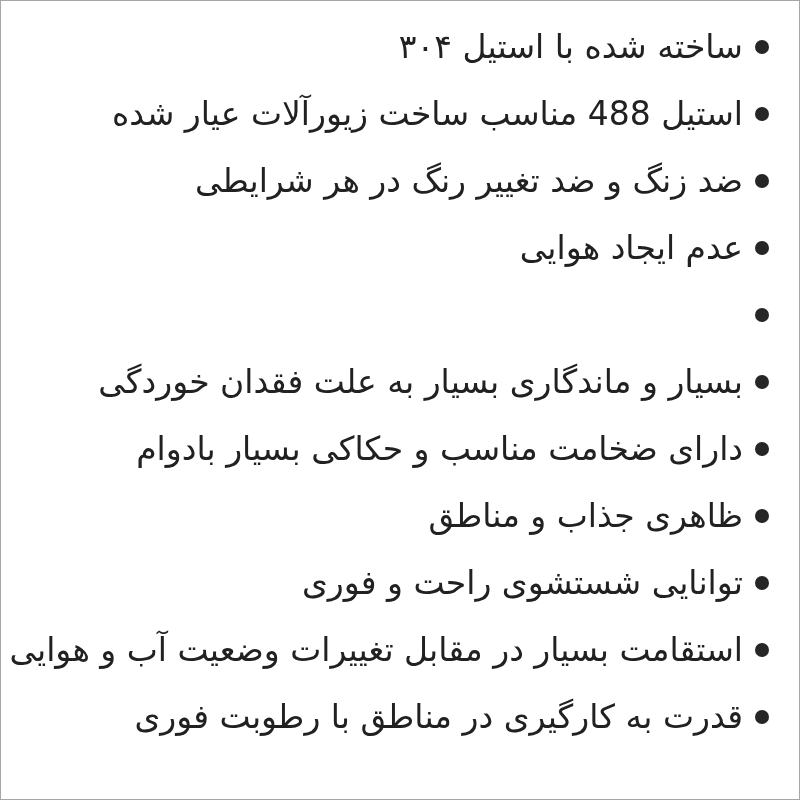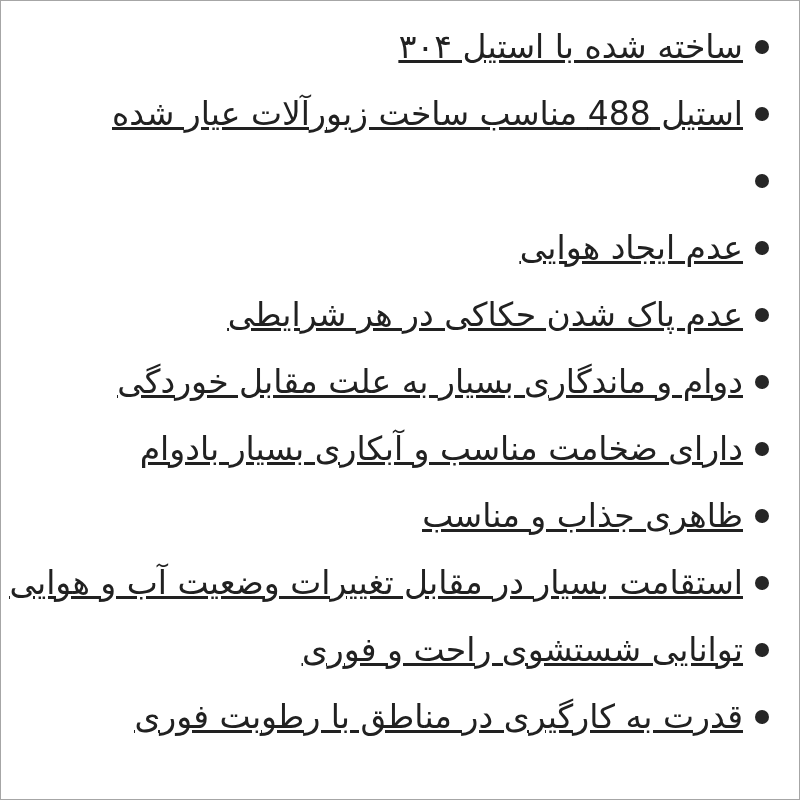--- a/index.html
+++ b/index.html
@@ -1,21 +1,21 @@
 <!DOCTYPE html>
 <html lang="fa" dir="rtl" style="--bg: #ffffff; --border: #a6a6a6; --text: #212121; --bullet: #262626;"><head>
 <meta charset="utf-8">
 <style>
   :root{
     --bg:#ffffff;
     --border:#a6a6a6;
     --text:#212121;
     --bullet:#262626;
   }
-  *{margin:0;padding:0;box-sizing:border-box;text-decoration:underline;}
+  *{margin:0;padding:0;box-sizing:border-box;}
   html,body{background:#fff;}
   .page{
     width:800px;
     height:800px;
     background:var(--bg);
     border:1px solid var(--border);
     direction:rtl;
     overflow:hidden;
     font-family:"DejaVu Sans", sans-serif;
     color:var(--text);
@@ -58,47 +58,47 @@
     <li class="feature-item">
       <span class="bullet"></span>
       <span class="item-text">ساخته شده با استیل ۳۰۴</span>
     </li>
     <li class="feature-item">
       <span class="bullet"></span>
       <span class="item-text">استیل 488 مناسب ساخت زیورآلات عیار شده</span>
     </li>
     <li class="feature-item">
       <span class="bullet"></span>
+      <span class="item-text">ضد زنگ و ضد تغییر رنگ در هر شرایطی</span>
     </li>
     <li class="feature-item">
       <span class="bullet"></span>
       <span class="item-text">عدم ایجاد هوایی</span>
     </li>
     <li class="feature-item">
       <span class="bullet"></span>
-      <span class="item-text">عدم پاک شدن حکاکی در هر شرایطی</span>
     </li>
     <li class="feature-item">
       <span class="bullet"></span>
-      <span class="item-text">دوام و ماندگاری بسیار به علت مقابل خوردگی</span>
+      <span class="item-text">بسیار و ماندگاری بسیار به علت فقدان خوردگی</span>
     </li>
     <li class="feature-item">
       <span class="bullet"></span>
-      <span class="item-text">دارای ضخامت مناسب و آبکاری بسیار بادوام</span>
+      <span class="item-text">دارای ضخامت مناسب و حکاکی بسیار بادوام</span>
     </li>
     <li class="feature-item">
       <span class="bullet"></span>
-      <span class="item-text">ظاهری جذاب و مناسب</span>
+      <span class="item-text">ظاهری جذاب و مناطق</span>
+    </li>
+    <li class="feature-item">
+      <span class="bullet"></span>
+      <span class="item-text">توانایی شستشوی راحت و فوری</span>
     </li>
     <li class="feature-item">
       <span class="bullet"></span>
       <span class="item-text">استقامت بسیار در مقابل تغییرات وضعیت آب و هوایی</span>
-    </li>
-    <li class="feature-item">
-      <span class="bullet"></span>
-      <span class="item-text">توانایی شستشوی راحت و فوری</span>
     </li>
     <li class="feature-item">
       <span class="bullet"></span>
       <span class="item-text">قدرت به کارگیری در مناطق با رطوبت فوری</span>
     </li>
   </ul>
 </div>
 
 </body></html>

